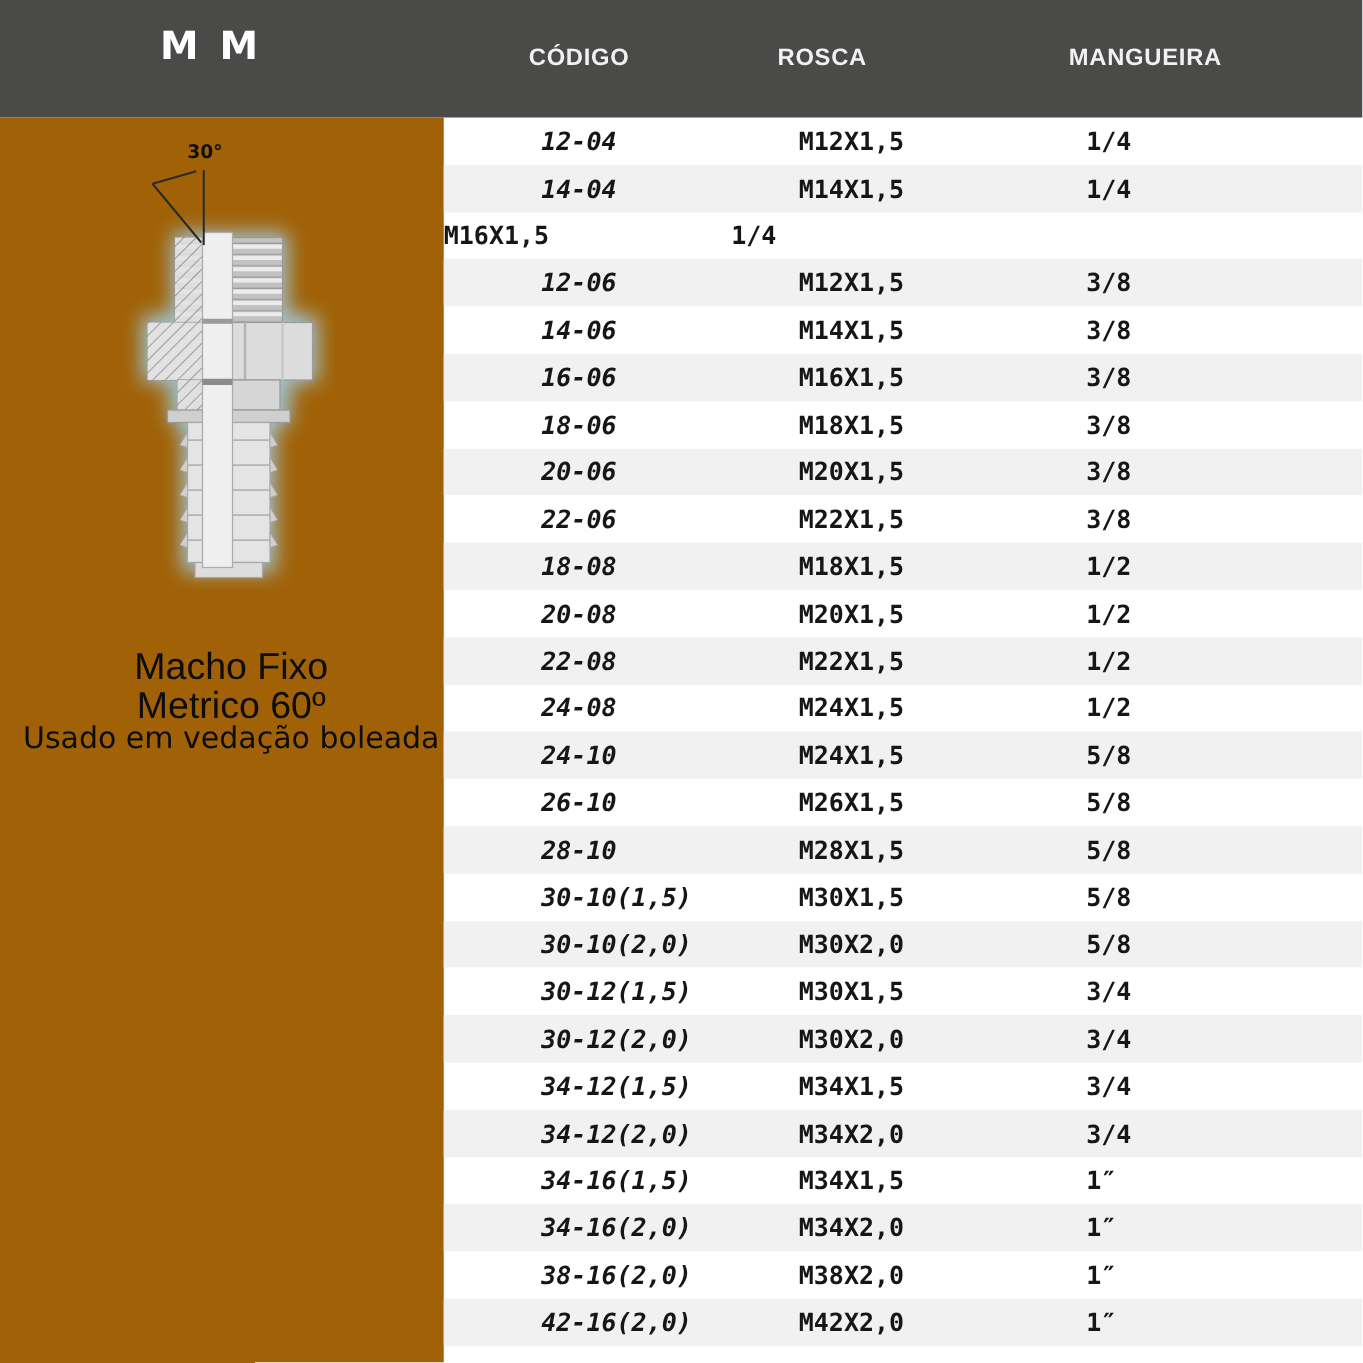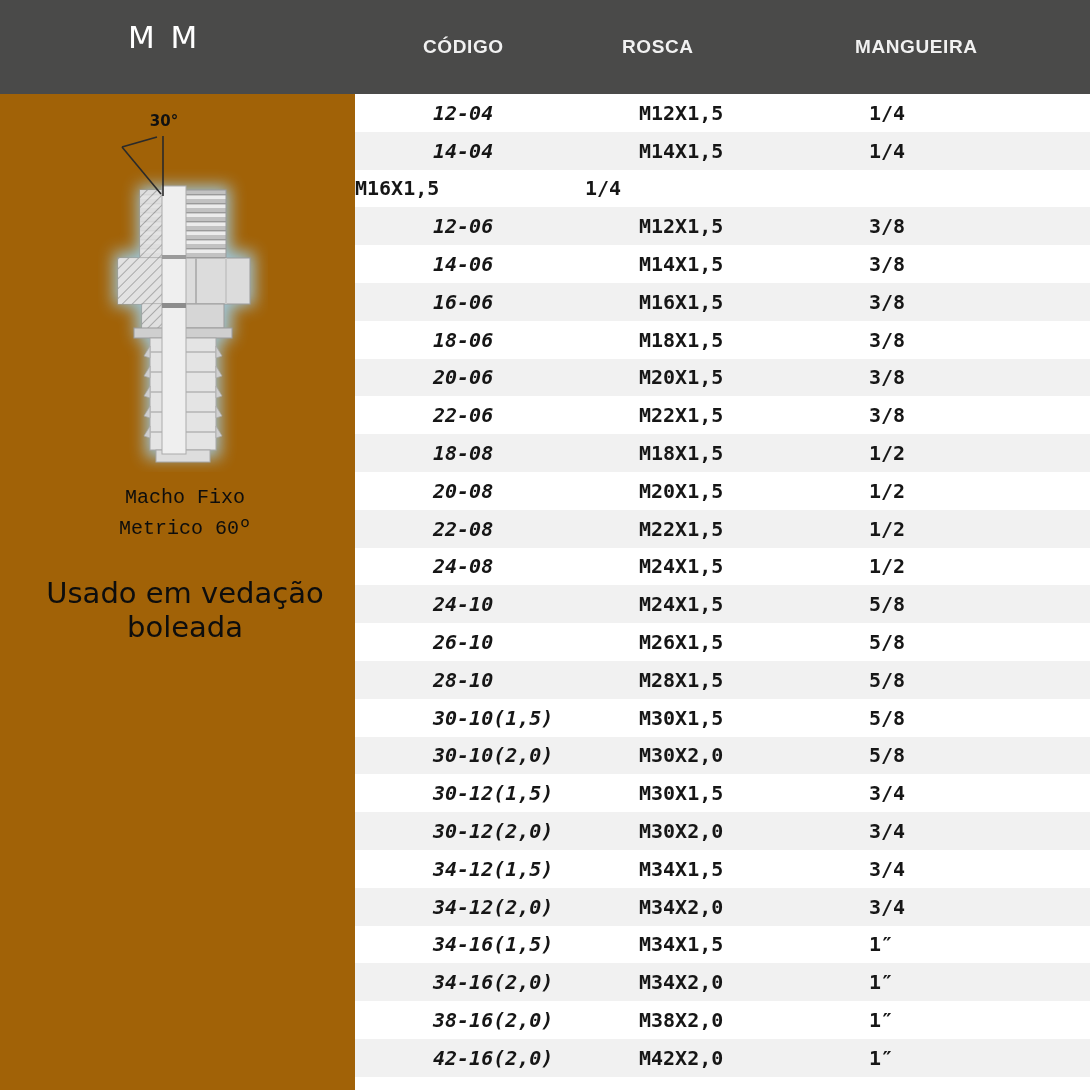--- a/index.html
+++ b/index.html
@@ -7,21 +7,21 @@
     width:1090px;height:1090px;position:relative;background:#ffffff;
     font-family:"Liberation Sans",sans-serif;overflow:hidden;
   }
   
   .header{
     position:absolute;left:0;top:0;width:1090px;height:94px;
     background:#4a4a49;
   }
   .logo{
     position:absolute;left:128px;top:0;height:74px;display:flex;align-items:center;
-    color:#ffffff;font-family:"DejaVu Sans",sans-serif;font-weight:400;
+    color:#ffffff;font-family:"DejaVu Sans",sans-serif;font-weight:700;
     font-size:31px;letter-spacing:3px;
   }
   .colhead{
     position:absolute;top:0;height:94px;display:flex;align-items:center;
     color:#f1f1f1;font-size:19px;font-weight:700;letter-spacing:.6px;
     font-family:"Liberation Sans",sans-serif;
   }
   #ch-codigo{left:423px}
   #ch-rosca{left:622px}
   #ch-mangueira{left:855px}
@@ -35,26 +35,26 @@
   }
   .row:nth-child(even){background:#f1f1f1;}
   .cell-codigo{width:284px;padding-left:78px;box-sizing:border-box;white-space:nowrap;font-style:italic;}
   .cell-rosca{width:230px;white-space:nowrap;}
   .cell-mangueira{flex:1;white-space:nowrap;}
 
   
   .panel{position:absolute;left:0;top:94px;width:355px;height:996px;background:#a16207;}
   .fitting-svg{position:absolute;left:98px;top:6px;width:170px;height:372px;}
   .product-title{
-    position:absolute;left:0;top:388px;width:370px;text-align:center;
-    font-family:Liberation Mono, monospace;font-size:20px;line-height:31px;color:#0d0d0d;
+    position:absolute;left:0;top:424px;width:370px;text-align:center;
+    font-family:Liberation Sans, sans-serif;font-size:30px;line-height:31px;color:#0d0d0d;
   }
   .usage-note{
     position:absolute;left:0;top:482px;width:370px;text-align:center;
-    font-family:"DejaVu Sans",sans-serif;font-size:29px;color:#0d0d0d;
+    font-family:"DejaVu Sans",sans-serif;font-size:24px;color:#0d0d0d;
   }
 </style>
 </head>
 <body>
 
 <div class="header">
   <div class="logo">M M</div>
   <div class="colhead" id="ch-codigo">CÓDIGO</div>
   <div class="colhead" id="ch-rosca">ROSCA</div>
   <div class="colhead" id="ch-mangueira">MANGUEIRA</div>

